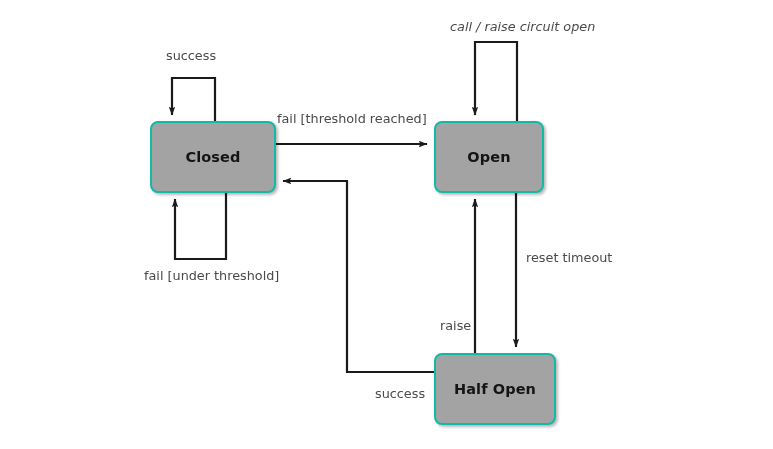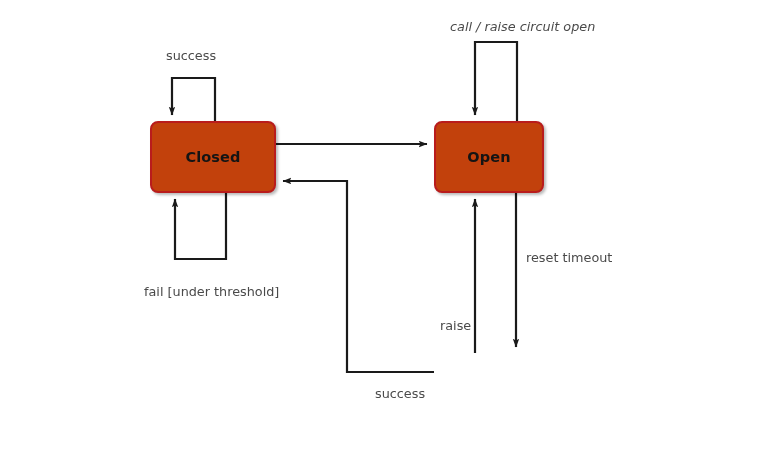--- a/index.html
+++ b/index.html
@@ -20,22 +20,22 @@
   #edge-layer {
     position: absolute;
     left: 0;
     top: 0;
     width: 773px;
     height: 449px;
   }
   .state-node {
     position: absolute;
     box-sizing: border-box;
-    background: #c2410c;
-    border: 2px solid #b91c1c;
+    background: #a3a3a3;
+    border: 2px solid #14b8a6;
     border-radius: 8px;
     display: flex;
     align-items: center;
     justify-content: center;
     box-shadow: 2px 2px 3px rgba(0,0,0,0.28);
     z-index: 3;
   }
   .state-label {
     font-size: 14.5px;
     font-weight: bold;
@@ -79,25 +79,29 @@
   </svg>
 
   <div class="state-node" style="left:150px; top:121px; width:126px; height:72px;">
     <span class="state-label">Closed</span>
   </div>
 
   <div class="state-node" style="left:434px; top:121px; width:110px; height:72px;">
     <span class="state-label">Open</span>
   </div>
 
+  <div class="state-node" style="left:434px; top:353px; width:122px; height:72px;">
+    <span class="state-label">Half Open</span>
+  </div>
 
   <div class="edge-label" style="left:166px; top:48px;">success</div>
 
+  <div class="edge-label" style="left:277px; top:111px;">fail [threshold reached]</div>
 
-  <div class="edge-label" style="left:144px; top:284px;">fail [under threshold]</div>
+  <div class="edge-label" style="left:144px; top:268px;">fail [under threshold]</div>
 
   <div class="edge-label" style="left:450px; top:19px;font-style:italic;">call / raise circuit open</div>
 
   <div class="edge-label" style="left:526px; top:210px;margin-top:40px;">reset timeout</div>
 
   <div class="edge-label" style="left:440px; top:318px;">raise</div>
 
   <div class="edge-label" style="left:375px; top:386px;">success</div>
 
 </div>

